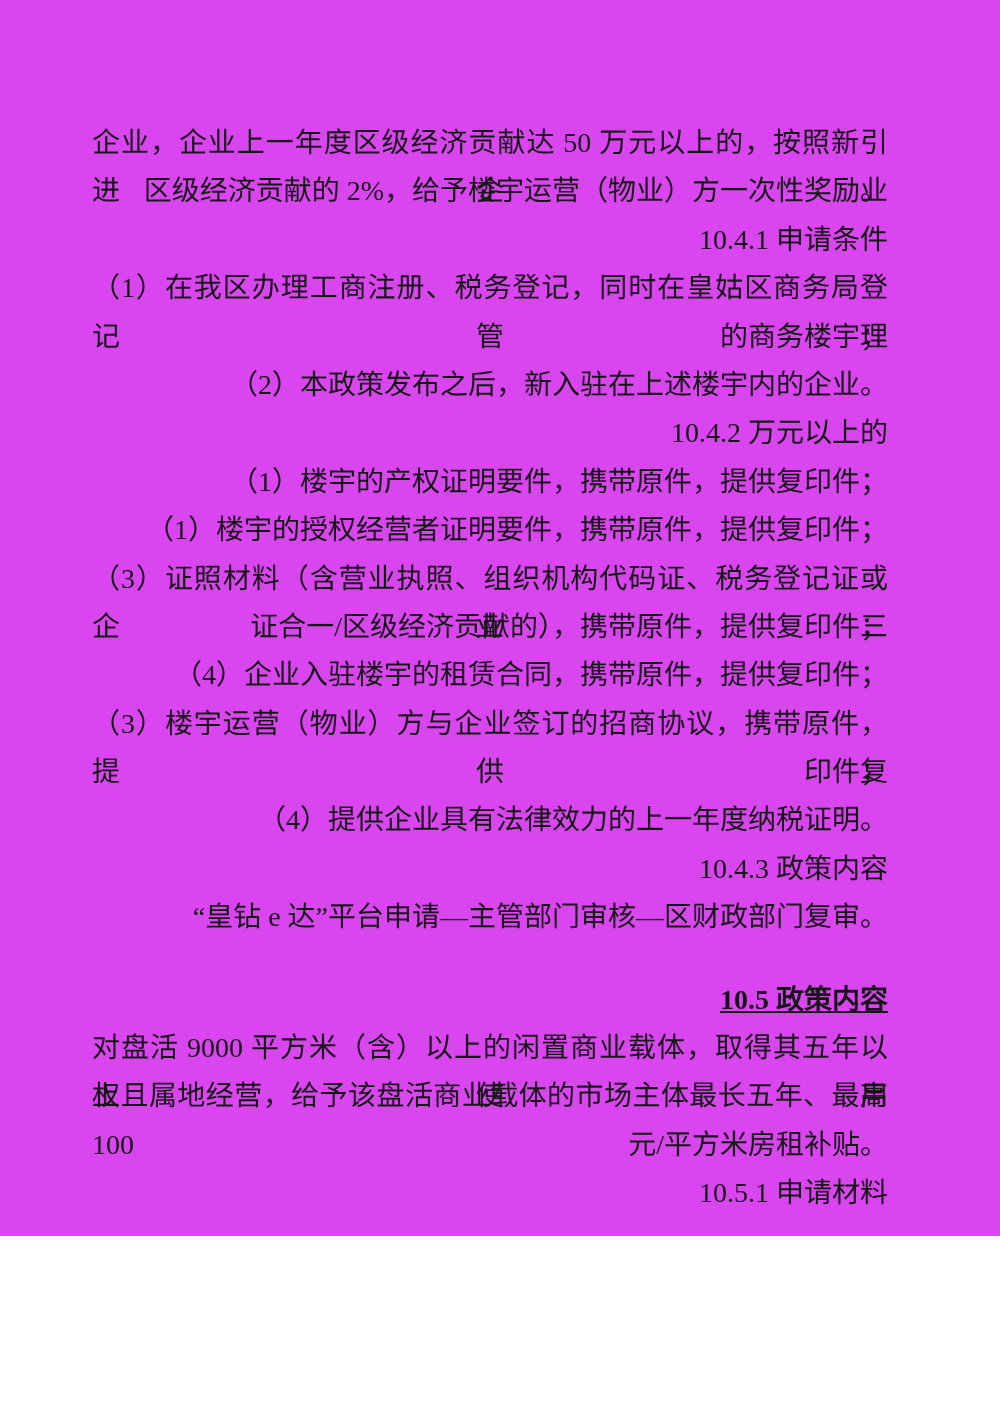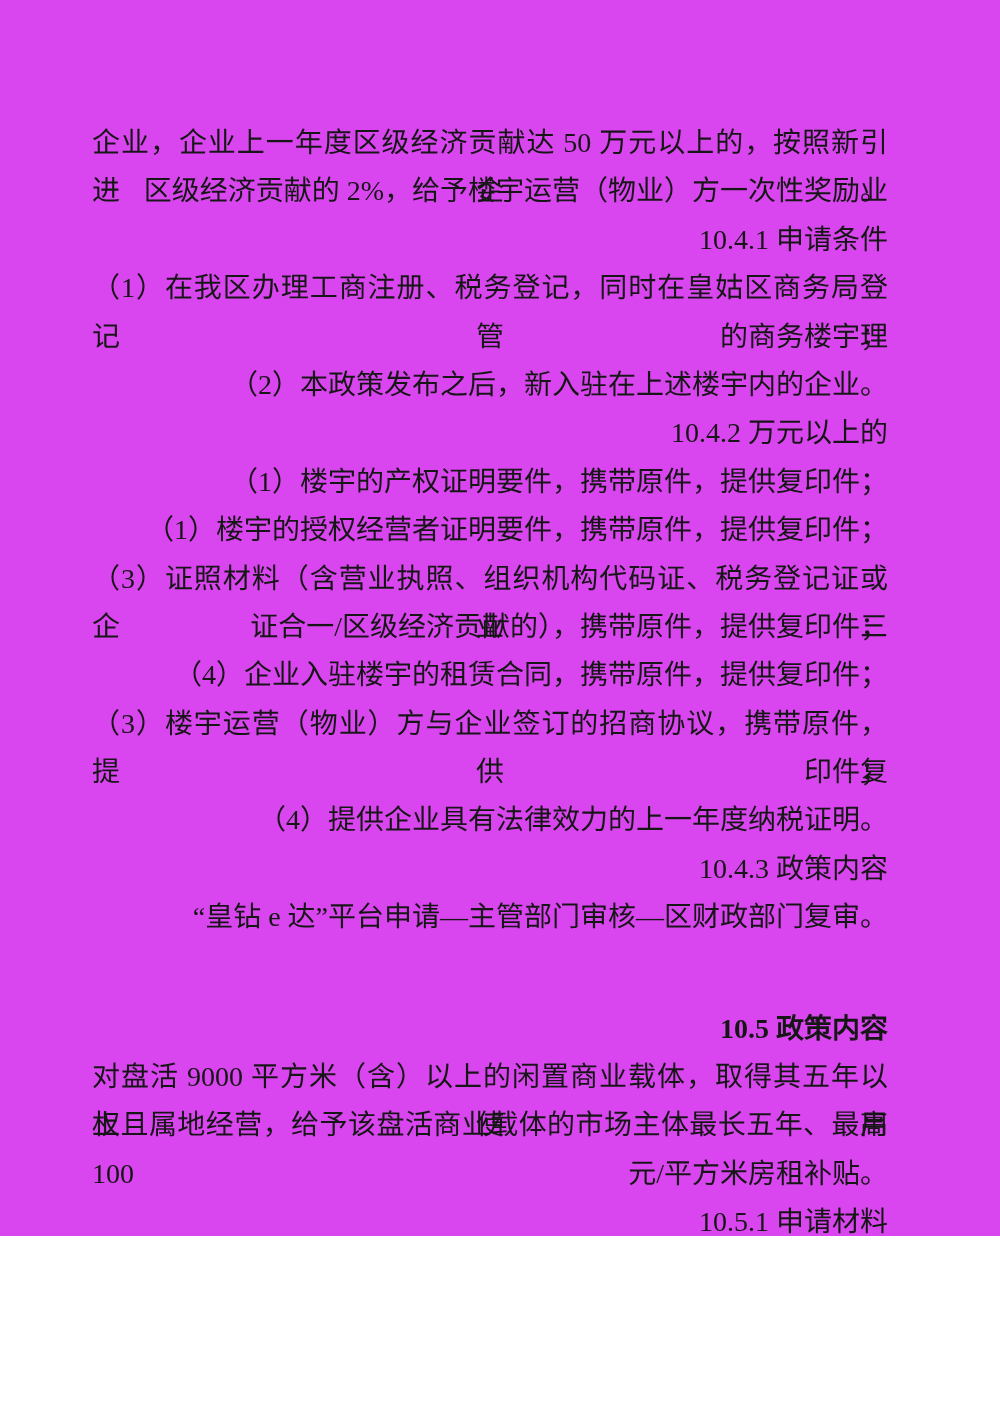--- a/index.html
+++ b/index.html
@@ -31,21 +31,22 @@
     text-align: right;
   }
   
   .line.just {
     white-space: normal;
     text-align: justify;
     text-align-last: justify;
   }
   .line.h2 {
     font-weight: 700;
-    margin-top: 63px; 
+    margin-top: 34px; 
+    text-decoration: underline;
   }
   .page-num {
     position: absolute;
     left: 0;
     right: 0;
     top: 1248px;
     text-align: center;
     font-size: 18px;
     line-height: 24px;
     color: #161616;

